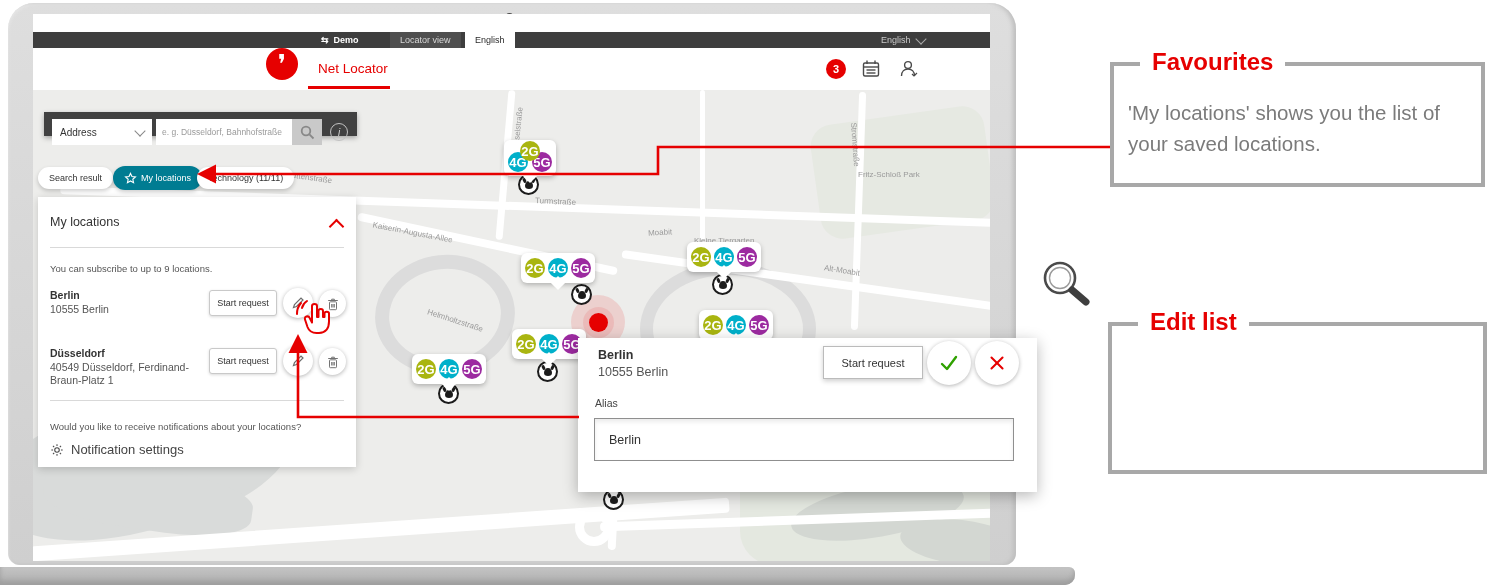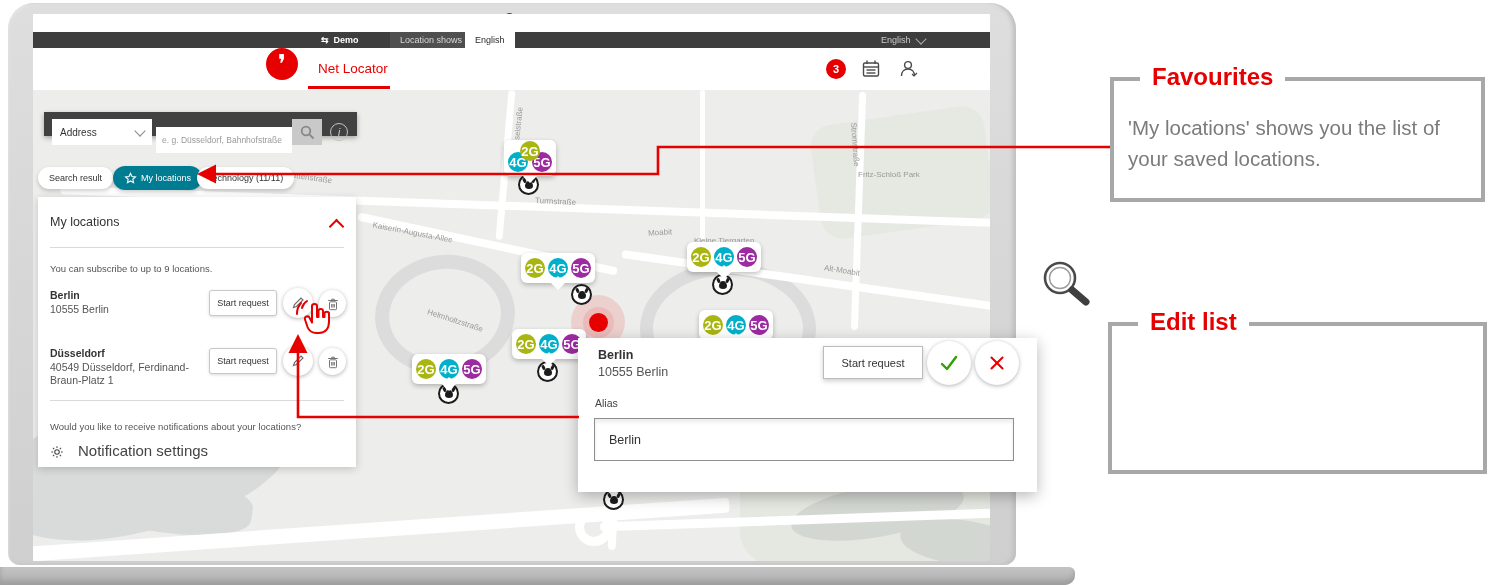--- a/index.html
+++ b/index.html
@@ -48,21 +48,21 @@
   .apptitle{left:318px;top:61px;font-size:13.5px;color:#e60000;}
   .titleline{left:308px;top:86px;width:82px;height:3px;background:#e60000;}
   .nbadge{left:826px;top:59px;width:20px;height:20px;border-radius:50%;background:#e60000;color:#fff;
           font-size:11px;font-weight:bold;display:flex;align-items:center;justify-content:center;}
   
   .searchbox{left:44px;top:112px;width:313px;height:24px;background:#414141;box-shadow:0 2px 5px rgba(0,0,0,.3);}
   .sel{position:absolute;left:8px;top:7px;width:100px;height:26px;background:#fff;display:flex;align-items:center;
        justify-content:space-between;padding:0 8px;font-size:10px;color:#333;box-sizing:border-box;}
   .chev{width:7px;height:7px;border-right:1.5px solid #888;border-bottom:1.5px solid #888;transform:rotate(45deg);margin-top:-3px;}
   .sinput{position:absolute;left:112px;top:7px;width:136px;height:26px;border:0;font-size:8.5px;color:#444;
-          padding:4px 6px;box-sizing:border-box;font-family:"Liberation Sans",sans-serif;margin-top:8px;}
+          padding:4px 6px;box-sizing:border-box;font-family:"Liberation Sans",sans-serif;}
   .sinput::placeholder{color:#9a9a9a;}
   .sbtn{position:absolute;left:248px;top:7px;width:30px;height:26px;background:#c9c9c9;border:0;
         display:flex;align-items:center;justify-content:center;}
   .info{position:absolute;left:286px;top:11px;width:18px;height:18px;border-radius:50%;border:1.5px solid #c2c2c2;
         color:#d5d5d5;font-size:10px;display:flex;align-items:center;justify-content:center;box-sizing:border-box;font-style:italic;}
   
   .pill{position:absolute;height:22px;border-radius:12px;background:#fff;display:flex;align-items:center;gap:4px;
         padding:0 11px;font-size:9px;color:#333;box-shadow:0 2px 4px rgba(0,0,0,.2);}
   .pill.active{background:#007c92;color:#fff;}
   
@@ -70,21 +70,21 @@
   .ptitle{position:absolute;left:12px;top:18px;font-size:12.5px;color:#333;}
   .chev-up{position:absolute;right:14px;top:24px;width:9px;height:9px;border-left:2px solid #e60000;border-top:2px solid #e60000;transform:rotate(45deg);}
   .pdiv{position:absolute;left:12px;width:294px;height:1px;background:#d9d9d9;}
   .pnote{position:absolute;left:12px;font-size:9.5px;color:#555;}
   .lname{position:absolute;left:12px;font-size:10.5px;font-weight:bold;color:#333;}
   .laddr{position:absolute;left:12px;width:152px;font-size:10.5px;color:#555;line-height:13px;}
   .reqbtn{position:absolute;left:171px;width:68px;height:26px;background:#fff;border:1px solid #c9c9c9;border-radius:3px;
           font-size:9px;color:#333;box-shadow:0 1px 3px rgba(0,0,0,.15);font-family:"Liberation Sans",sans-serif;}
   .iconbtn{position:absolute;background:#fff;border-radius:50%;box-shadow:0 1px 4px rgba(0,0,0,.3);border:0;
            display:flex;align-items:center;justify-content:center;}
-  .notif{position:absolute;left:12px;font-size:15px;color:#444;display:flex;align-items:flex-end;gap:14px;}
+  .notif{position:absolute;left:12px;font-size:13px;color:#444;display:flex;align-items:flex-end;gap:7px;}
   
   .popup{left:578px;top:338px;width:459px;height:154px;background:#fff;box-shadow:0 4px 14px rgba(0,0,0,.28);}
   .popup .name{position:absolute;left:20px;top:10px;font-size:12.5px;font-weight:bold;color:#333;}
   .popup .addr{position:absolute;left:20px;top:27px;font-size:12.5px;color:#555;}
   .popup .req{position:absolute;left:245px;top:8px;width:100px;height:33px;background:#fff;border:1px solid #bbb;
               font-size:11px;color:#333;box-shadow:0 2px 5px rgba(0,0,0,.2);font-family:"Liberation Sans",sans-serif;}
   .popup .round{position:absolute;top:3px;width:44px;height:44px;}
   .alias-l{position:absolute;left:17px;top:59px;font-size:10.5px;color:#444;}
   .alias-in{position:absolute;left:16px;top:80px;width:420px;height:43px;border:1px solid #8f8f8f;font-size:12.5px;
             color:#333;padding:0 14px;box-sizing:border-box;box-shadow:inset 0 3px 4px rgba(0,0,0,.08);font-family:"Liberation Sans",sans-serif;}
@@ -189,21 +189,21 @@
             <span class="badge" style="background: rgb(156, 42, 160);">5G</span>
           </div>
         </div>
 
       <div class="abs topbar">
         <div class="seg demo">
             <span style="margin-right:5px;">⇆</span>
             <span>Demo</span>
           </div>
         <div class="seg tab-loc">
-            <span>Location shows</span>
+            <span>Locator view</span>
           </div>
         <div class="seg tab-mob">
             <span>English</span>
           </div>
         <div class="seg lang">
             <span>English</span>
             <span class="chev" style="margin-left:6px;border-color:#aaa;"></span>
           </div>
       </div>
 
@@ -354,21 +354,21 @@
   </div>
 
   <div class="abs" style="left:1034px;top:252px;">
     <svg width="64" height="64" viewBox="0 0 64 64" fill="none">
       <circle cx="26" cy="26" r="15" stroke="#4a4a4a" stroke-width="2.6"></circle>
       <circle cx="26" cy="26" r="10.5" stroke="#9a9a9a" stroke-width="1.4"></circle>
       <line x1="38" y1="38" x2="52" y2="50" stroke="#3f3f3f" stroke-width="7" stroke-linecap="round"></line>
     </svg>
   </div>
 
-  <div class="annbox" style="left:1110px;top:77px;width:367px;height:117px;">
+  <div class="annbox" style="left:1110px;top:62px;width:367px;height:117px;">
     <div class="anntitle">Favourites</div>
     <div class="annbody" style="top:31px;">'My locations' shows you the list of your saved locations.</div>
   </div>
   <div class="annbox" style="left:1108px;top:322px;width:371px;height:144px;">
     <div class="anntitle">Edit list</div>
   </div>
 
 </div>
 
 </body></html>

